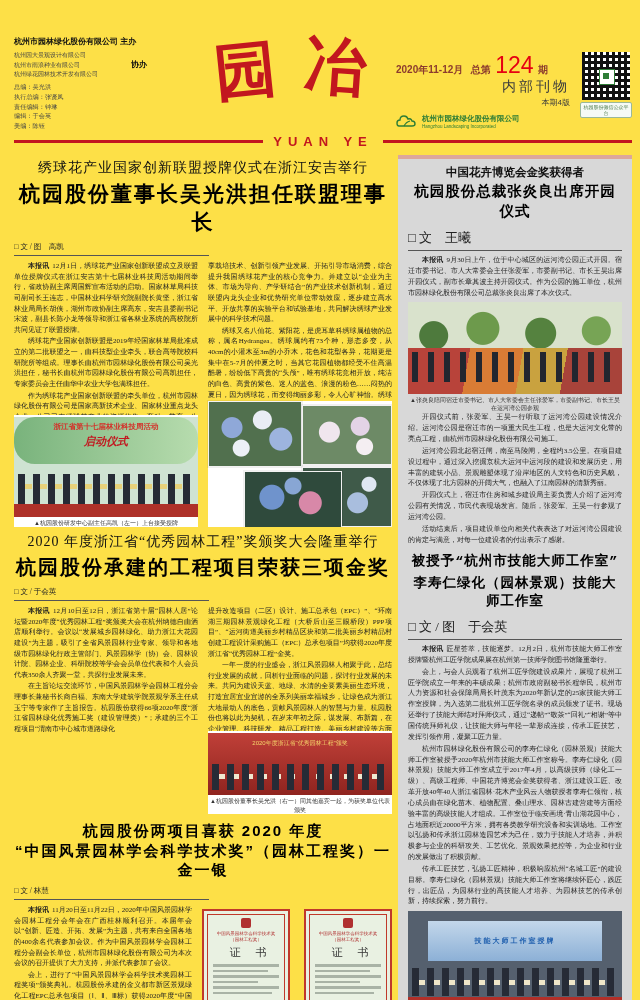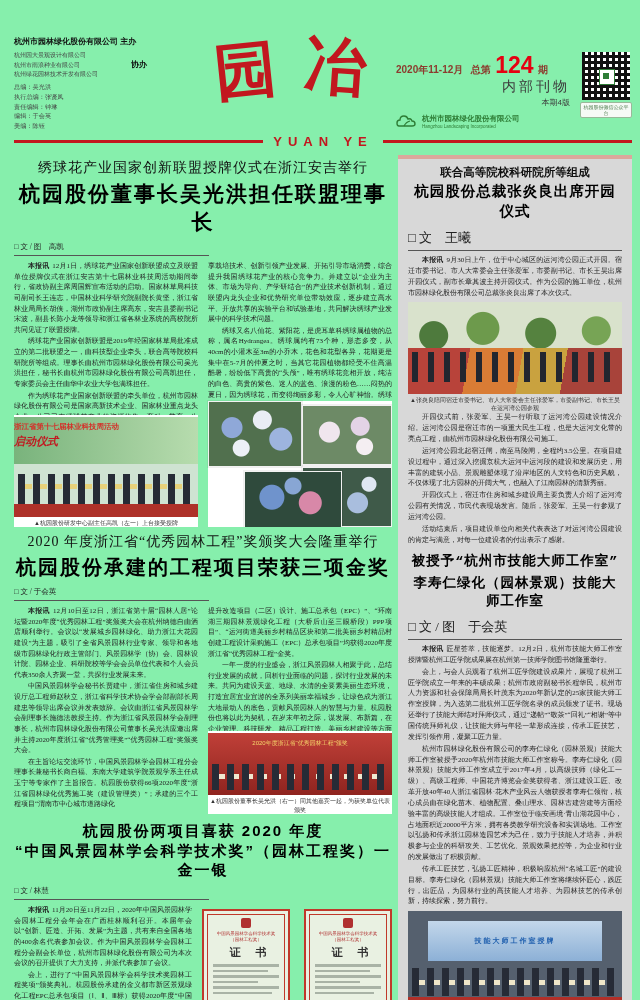--- a/index.html
+++ b/index.html
@@ -1,34 +1,34 @@
 <!DOCTYPE html>
 <html><head>
 <meta charset="utf-8">
 <style>
   html,body{margin:0;padding:0;background:#fff;}
-  .page{position:relative;width:640px;height:1000px;overflow:hidden;background:#86efac;
+  .page{position:relative;width:640px;height:1000px;overflow:hidden;background:#fde047;
         font-family:"Liberation Serif",serif;color:#222;}
   
   .header{display:flex;padding:36px 8px 0 14px;height:96px;}
   .mast-left{width:170px;font-size:6.5px;line-height:1.55;color:#333;}
   .host-line{font-size:8px;font-weight:bold;color:#111;margin-bottom:3px;font-family:"Liberation Sans",sans-serif;}
   .co-block{display:flex;align-items:center;margin-bottom:3px;gap:27px;}
   .co-list div{font-size:6px;color:#444;}
   .co-label{font-size:8px;font-weight:bold;margin-left:6px;color:#111;font-family:"Liberation Sans",sans-serif;}
   .staff div{font-size:6.2px;color:#444;}
   .mast-center{flex:1;text-align:center;position:relative;}
   .title-chars{font-family:"DejaVu Serif",serif;font-weight:bold;color:#c2171f;font-size:62px;line-height:1;}
   .title-chars .t1{display:inline-block;transform:rotate(-6deg) translateY(4px);}
   .title-chars .t2{display:inline-block;transform:rotate(4deg);margin-left:6px;}
   .mast-right{width:236px;position:relative;font-family:"Liberation Sans",sans-serif;}
   .issue-line{white-space:nowrap;margin-top:18px;}
   .issue-date{font-size:10px;font-weight:bold;color:#8c3b2e;}
   .issue-prefix{font-size:10px;font-weight:bold;color:#8c3b2e;margin-left:3px;}
-  .issue-no{font-size:23px;font-weight:bold;color:#e60012;line-height:1;}
+  .issue-no{font-size:23px;font-weight:normal;color:#e60012;line-height:1;}
   .issue-suffix{font-size:10px;font-weight:bold;color:#8c3b2e;}
   .pub-type{font-size:14px;color:#3c3c3c;letter-spacing:3px;text-align:right;padding-right:62px;margin-top:1px;}
   .edition{font-size:8px;color:#3c3c3c;text-align:right;padding-right:62px;margin-top:1px;}
   .logo-row{display:flex;align-items:center;margin-top:5px;width:178px;}
   .logo-texts{margin-left:4px;}
   .logo-cn{font-size:7.5px;font-weight:bold;color:#2e7d36;}
   .logo-en{font-size:4.5px;color:#2e7d36;}
   .qr-wrap{position:absolute;right:0;top:16px;width:52px;text-align:center;}
   .qr-box{width:48px;height:48px;margin:0 auto;position:relative;background:
      repeating-linear-gradient(0deg,#111 0 3px,rgba(0,0,0,0) 3px 6px),
@@ -55,21 +55,21 @@
   .bcol p.cont{text-indent:0;}
   .lede{font-weight:bold;font-family:"Liberation Sans",sans-serif;margin-right:3px;}
   .caption{font-size:6px;color:#333;text-align:center;margin-top:2px;line-height:1.4;}
   
   .ph{position:relative;overflow:hidden;}
   .crowd{position:absolute;left:4px;right:4px;background:repeating-linear-gradient(90deg,#262b36 0 7px,rgba(0,0,0,0) 7px 15px);}
   .plaques{position:absolute;left:10px;right:10px;height:5px;background:repeating-linear-gradient(90deg,#e8d27a 0 8px,rgba(0,0,0,0) 8px 15px);}
   .ph-block{position:absolute;left:0;bottom:0;width:184px;background:#fff;padding-top:2px;}
   .ph-block.right{left:auto;right:0;}
   .ph-event{height:100px;background:#cfe3d2;}
-  .ph-event .banner{height:42px;background:linear-gradient(90deg,#79b37c,#b7dcae);padding-top:5px;}
+  .ph-event .banner{height:42px;background:linear-gradient(90deg,#79b37c,#b7dcae);text-align:center;padding-top:5px;border-radius:21px;}
   .ph-event .b1{font-size:7.5px;font-weight:bold;color:#d4312a;}
   .ph-event .b2{font-size:11px;font-weight:bold;font-style:italic;color:#c2171f;margin-top:2px;}
   .ph-event .crowd{bottom:13px;height:30px;}
   .ph-event .plaques{bottom:28px;}
   .ph-event .floor{position:absolute;left:0;right:0;bottom:0;height:13px;background:#ae3129;}
   .flowers{position:absolute;right:0;bottom:0;width:184px;height:126px;background:#fff;}
   .fl{position:absolute;border:1px solid #f2f2f2;box-shadow:0 0 0 1px rgba(0,0,0,.06);}
   .fl1{left:0;top:0;width:92px;height:64px;background:
       radial-gradient(circle at 25% 40%,#8fa8d8 0 10px,rgba(0,0,0,0) 11px),
       radial-gradient(circle at 58% 28%,#e9edf4 0 9px,rgba(0,0,0,0) 10px),
@@ -90,21 +90,21 @@
   .ph-award{height:62px;background:linear-gradient(#c04038,#8f241f);text-align:center;}
   .ph-award .b1{font-size:6px;color:#f6d56a;padding-top:6px;font-family:"Liberation Sans",sans-serif;}
   .ph-award .crowd{bottom:5px;height:26px;}
   .ph-award .plaques{bottom:16px;background:repeating-linear-gradient(90deg,#f0e8d0 0 7px,rgba(0,0,0,0) 7px 14px);}
   .certs{flex:1;display:flex;justify-content:center;gap:14px;padding-top:4px;}
   .cert{width:88px;height:120px;background:#e9f1e2;border:2px solid #c0392b;box-shadow:inset 0 0 0 3px #e9f1e2,inset 0 0 0 4px #c0392b;
         position:relative;text-align:center;padding-top:7px;box-sizing:border-box;}
   .cert-crest{width:10px;height:10px;margin:0 auto 2px;background:#b03030;border-radius:2px;}
   .cert-h1{font-size:5px;color:#b03030;transform:scale(.9);}
   .cert-h2{font-size:5px;color:#b03030;transform:scale(.9);}
-  .cert-title{font-size:11px;letter-spacing:6px;color:#333;margin:3px 0 4px;padding-left:10px;font-weight:bold;}
+  .cert-title{font-size:11px;letter-spacing:6px;color:#333;margin:3px 0 4px;padding-left:10px;}
   .cert-lines i{display:block;height:2.5px;background:#a9b3a6;margin:3px 9px 0;}
   .cert-lines i:nth-child(2){margin-right:20px;}
   .cert-lines i:nth-child(4){margin-right:30px;}
   .cert-lines i:nth-child(6){margin-right:16px;}
   
   .p-kicker{text-align:center;font-size:11.5px;font-weight:bold;color:#111;font-family:"Liberation Sans",sans-serif;margin-top:2px;}
   .p-headline{text-align:center;font-size:14.5px;font-weight:900;letter-spacing:1px;color:#000;
               font-family:Liberation Mono, monospace;margin-top:3px;line-height:1.35;}
   .p-byline{font-size:13px;color:#222;border-bottom:1px solid #555;padding:4px 0 3px;margin-top:3px;}
   .p-body{font-size:7px;line-height:1.55;text-align:justify;margin-top:4px;}
@@ -235,21 +235,20 @@
         </div>
       </div>
 
       <div>
         <div class="kicker" style="font-size:14px;margin-top:6px;">2020 年度浙江省“优秀园林工程”奖颁奖大会隆重举行</div>
         <div class="headline" style="font-size:20px;">杭园股份承建的工程项目荣获三项金奖</div>
         <div class="byline">□ 文 / 于会英</div>
         <div class="body-2col" style="height:208px;">
           <div class="bcol">
             <p><span class="lede">本报讯</span><span>12月10日至12日，浙江省第十届“园林人居”论坛暨2020年度“优秀园林工程”奖颁奖大会在杭州纳德自由酒店顺利举行。会议以“发展城乡园林绿化、助力浙江大花园建设”为主题，吸引了全省风景园林行业专家、领导和各地级市园林绿化行政主管部门、风景园林学（协）会、园林设计院、园林企业、科研院校等学会会员单位代表和个人会员代表350余人齐聚一堂，共探行业发展未来。</span></p>
-            <p>中国风景园林学会秘书长贾建中，浙江省住房和城乡建设厅总工程师赵秋立，浙江省科学技术协会学会部副部长周建忠等领导出席会议并发表致辞。会议由浙江省风景园林学会副理事长施德法教授主持。作为浙江省风景园林学会副理事长，杭州市园林绿化股份有限公司董事长吴光洪应邀出席并主持2020年度浙江省“优秀管理奖”“优秀园林工程”奖颁奖大会。</p>
             <p>在主旨论坛交流环节，中国风景园林学会园林工程分会理事长兼秘书长商自福、东南大学建筑学院景观学系主任成玉宁等专家作了主旨报告。杭园股份获得66项2020年度“浙江省园林绿化优秀施工奖（建设管理类）”；承建的三个工程项目“渭南市中心城市道路绿化</p>
           </div>
           <div class="bcol">
             <p class="cont">提升改造项目（二区）设计、施工总承包（EPC）”、“环南湖三期园林景观绿化工程（大桥后山至三眼桥段）PPP项目”、“运河街道美丽乡村精品区块和第二批美丽乡村精品村创建工程设计采购施工（EPC）总承包项目”均获得2020年度浙江省“优秀园林工程”金奖。</p>
             <p>一年一度的行业盛会，浙江风景园林人相聚于此，总结行业发展的成就，回析行业面临的问题，探讨行业发展的未来。共同为建设天蓝、地绿、水清的全要素美丽生态环境，打造宜居宜业宜游的全系列美丽幸福城乡，让绿色成为浙江大地最动人的底色，贡献风景园林人的智慧与力量。杭园股份也将以此为契机，在岁末年初之际，谋发展、布新篇，在企业管理、科技研发、精品工程打造、美丽乡村建设等方面再接再厉，助力浙江园林高质量发展，助力浙江大花园建设，做出杭园人的贡献。</p>
           </div>
           <div class="ph-block right">
             <div class="ph ph-award">
               <div class="b1">2020年度浙江省“优秀园林工程”颁奖</div>
               <div class="plaques"></div>
@@ -302,21 +301,21 @@
             </div>
           </div>
         </div>
       </div>
     </div>
 
     <div class="right-panel">
       <div class="panel-topbar"></div>
 
       <div>
-        <div class="p-kicker">联合高等院校科研院所等组成</div>
+        <div class="p-kicker">中国花卉博览会金奖获得者</div>
         <div class="p-headline">杭园股份总裁张炎良出席开园仪式</div>
         <div class="p-byline">□ 文　王曦</div>
         <div class="p-body">
           <p><span class="lede">本报讯</span><span>9月30日上午，位于中心城区的运河湾公园正式开园。宿迁市委书记、市人大常委会主任张爱军，市委副书记、市长王昊出席开园仪式，副市长章其波主持开园仪式。作为公园的施工单位，杭州市园林绿化股份有限公司总裁张炎良出席了本次仪式。</span></p>
           <div class="ph ph-park">
             <div class="park-top"></div>
             <div class="park-path"></div>
             <div class="crowd"></div>
           </div>
           <div class="caption">▲张炎良陪同宿迁市委书记、市人大常委会主任张爱军，市委副书记、市长王昊在运河湾公园参观</div>

